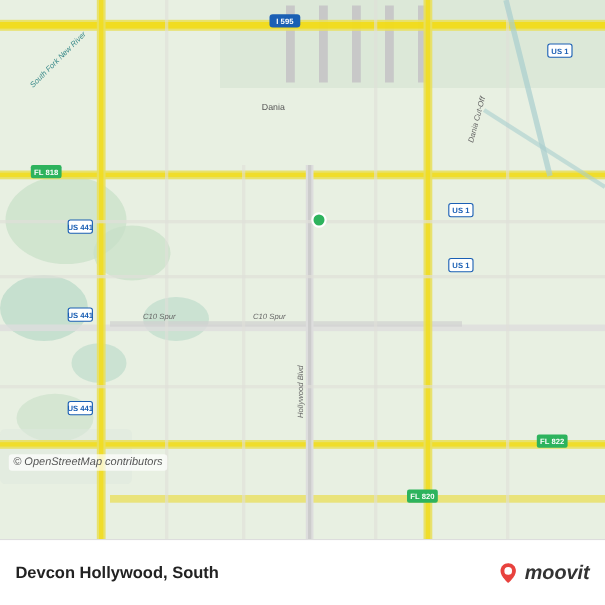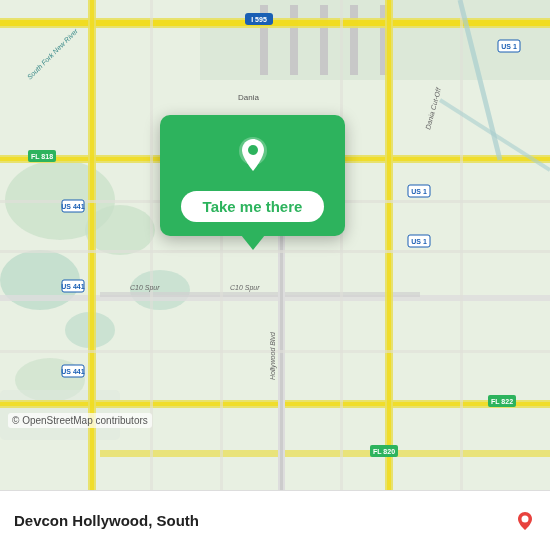--- a/index.html
+++ b/index.html
@@ -99,20 +99,21 @@
 
     .osm-attribution {
       font-size: 10px;
       color: #555;
       position: absolute;
       bottom: 62px;
       left: 8px;
       background: rgba(255,255,255,0.7);
       padding: 2px 4px;
       border-radius: 3px;
+      font-style: italic;
     }
 
     
     .moovit-logo {
       display: flex;
       align-items: center;
       gap: 4px;
     }
 
     .moovit-pin {
@@ -224,39 +225,31 @@
 
     <text x="430" y="130" font-size="7" fill="#666" font-style="italic" transform="rotate(-75, 430, 130)">Dania Cut-Off</text>
 
     <text x="30" y="80" font-size="7" fill="#3a8a8a" font-style="italic" transform="rotate(-45, 30, 80)">South Fork New River</text>
 
     <text x="238" y="100" font-size="8" fill="#555">Dania</text>
 
     <circle cx="290" cy="200" r="6" fill="#2db35d" stroke="white" stroke-width="2"></circle>
   </svg>
 
-  <div class="location-card">
-
-    <svg class="pin-icon" viewBox="0 0 44 44" xmlns="http://www.w3.org/2000/svg">
-      <circle cx="22" cy="18" r="14" fill="white" opacity="0.25"></circle>
-      <path d="M22 6 C16 6 11 11 11 17 C11 25 22 38 22 38 C22 38 33 25 33 17 C33 11 28 6 22 6Z" fill="white"></path>
-      <circle cx="22" cy="17" r="5" fill="#2db35d"></circle>
-    </svg>
-    <button class="take-me-there-btn">Take me there</button>
-  </div>
 
   <div class="osm-attribution">© OpenStreetMap contributors</div>
 </div>
 
 <div id="bottom-bar">
   <div class="bottom-left">
     <span class="bottom-title">
       <span>Devcon Hollywood</span><span>, </span><span>South</span>
     </span>
   </div>
 
   <div class="moovit-logo">
     <svg class="moovit-pin" viewBox="0 0 22 22" xmlns="http://www.w3.org/2000/svg">
       <path d="M11 2 C7 2 4 5 4 9 C4 14 11 20 11 20 C11 20 18 14 18 9 C18 5 15 2 11 2Z" fill="#e8423e"></path>
       <circle cx="11" cy="9" r="3.5" fill="white"></circle>
     </svg>
+    <span class="moovit-text">moovit</span>
   </div>
 </div>
 
 </body></html>

